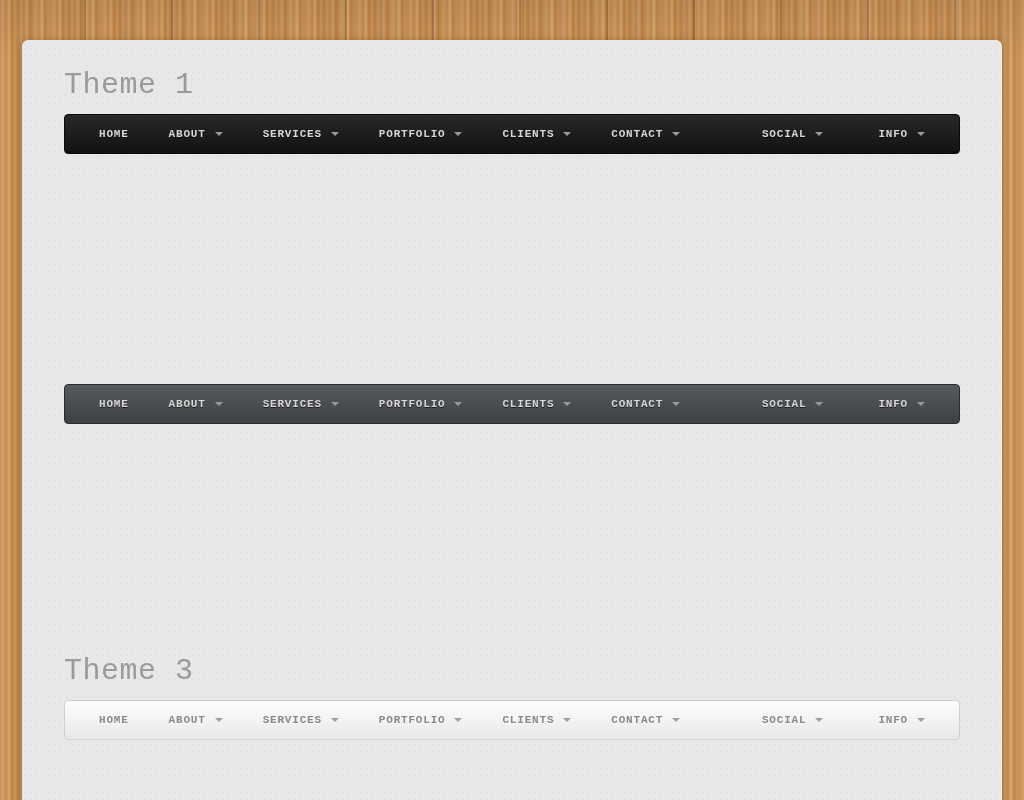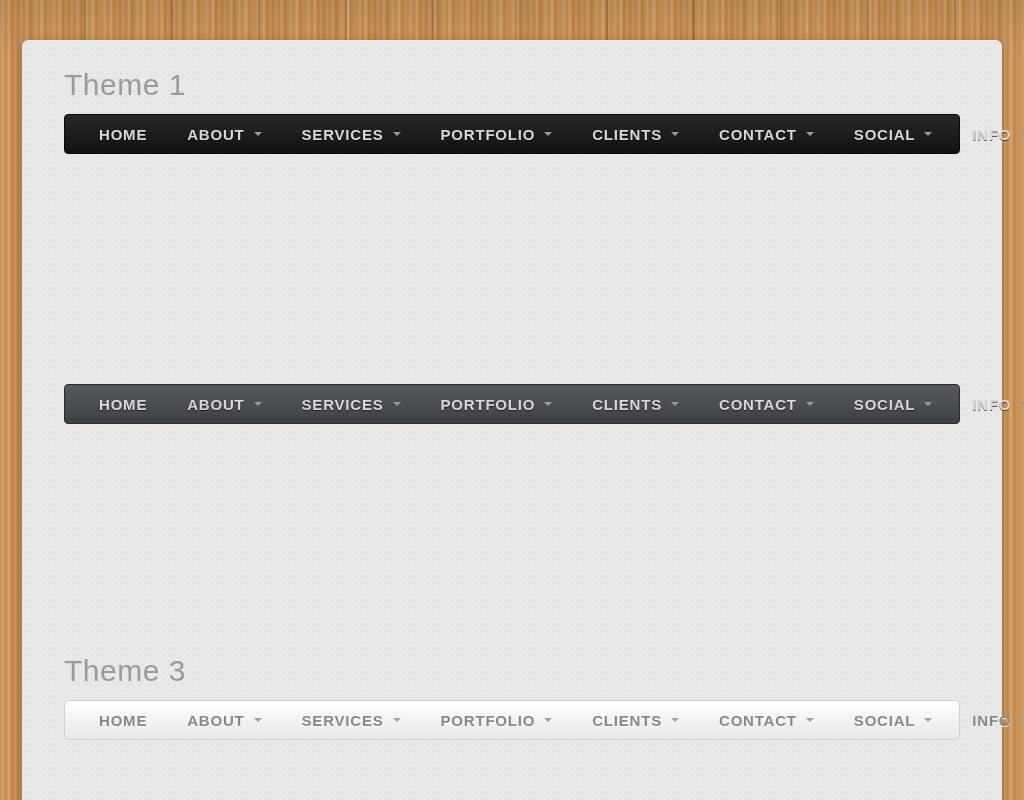--- a/index.html
+++ b/index.html
@@ -70,20 +70,21 @@
     radial-gradient(circle at 3px 3px, rgba(0,0,0,0.02) 1px, transparent 1px);
   background-size: 6px 6px;
   border-radius: 6px;
   box-shadow: 0 2px 10px rgba(0,0,0,0.3);
   padding: 28px 0 40px 0;
   min-height: 900px;
 }
 
 .theme-section {
   padding: 0 0 230px 0;
+  font-family: Liberation Mono, monospace;
 }
 
 .theme-section:last-child {
   padding-bottom: 0;
 }
 
 .theme-title {
   color: #9a9a9a;
   font-size: 30px;
   font-weight: 400;
@@ -121,26 +122,27 @@
 
 .nav-left {
   display: flex;
   align-items: center;
 }
 
 .nav-right {
   display: flex;
   align-items: center;
   margin-left: auto;
+  gap: 15px;
 }
 
 .nav-item {
   display: flex;
   align-items: center;
-  font-size: 15px;
+  font-size: 11px;
   font-weight: 700;
   letter-spacing: 0.8px;
   cursor: pointer;
   padding: 0 20px;
   height: 40px;
 }
 
 .nav-dark .nav-item,
 .nav-slate .nav-item {
   color: #d8d8d8;

